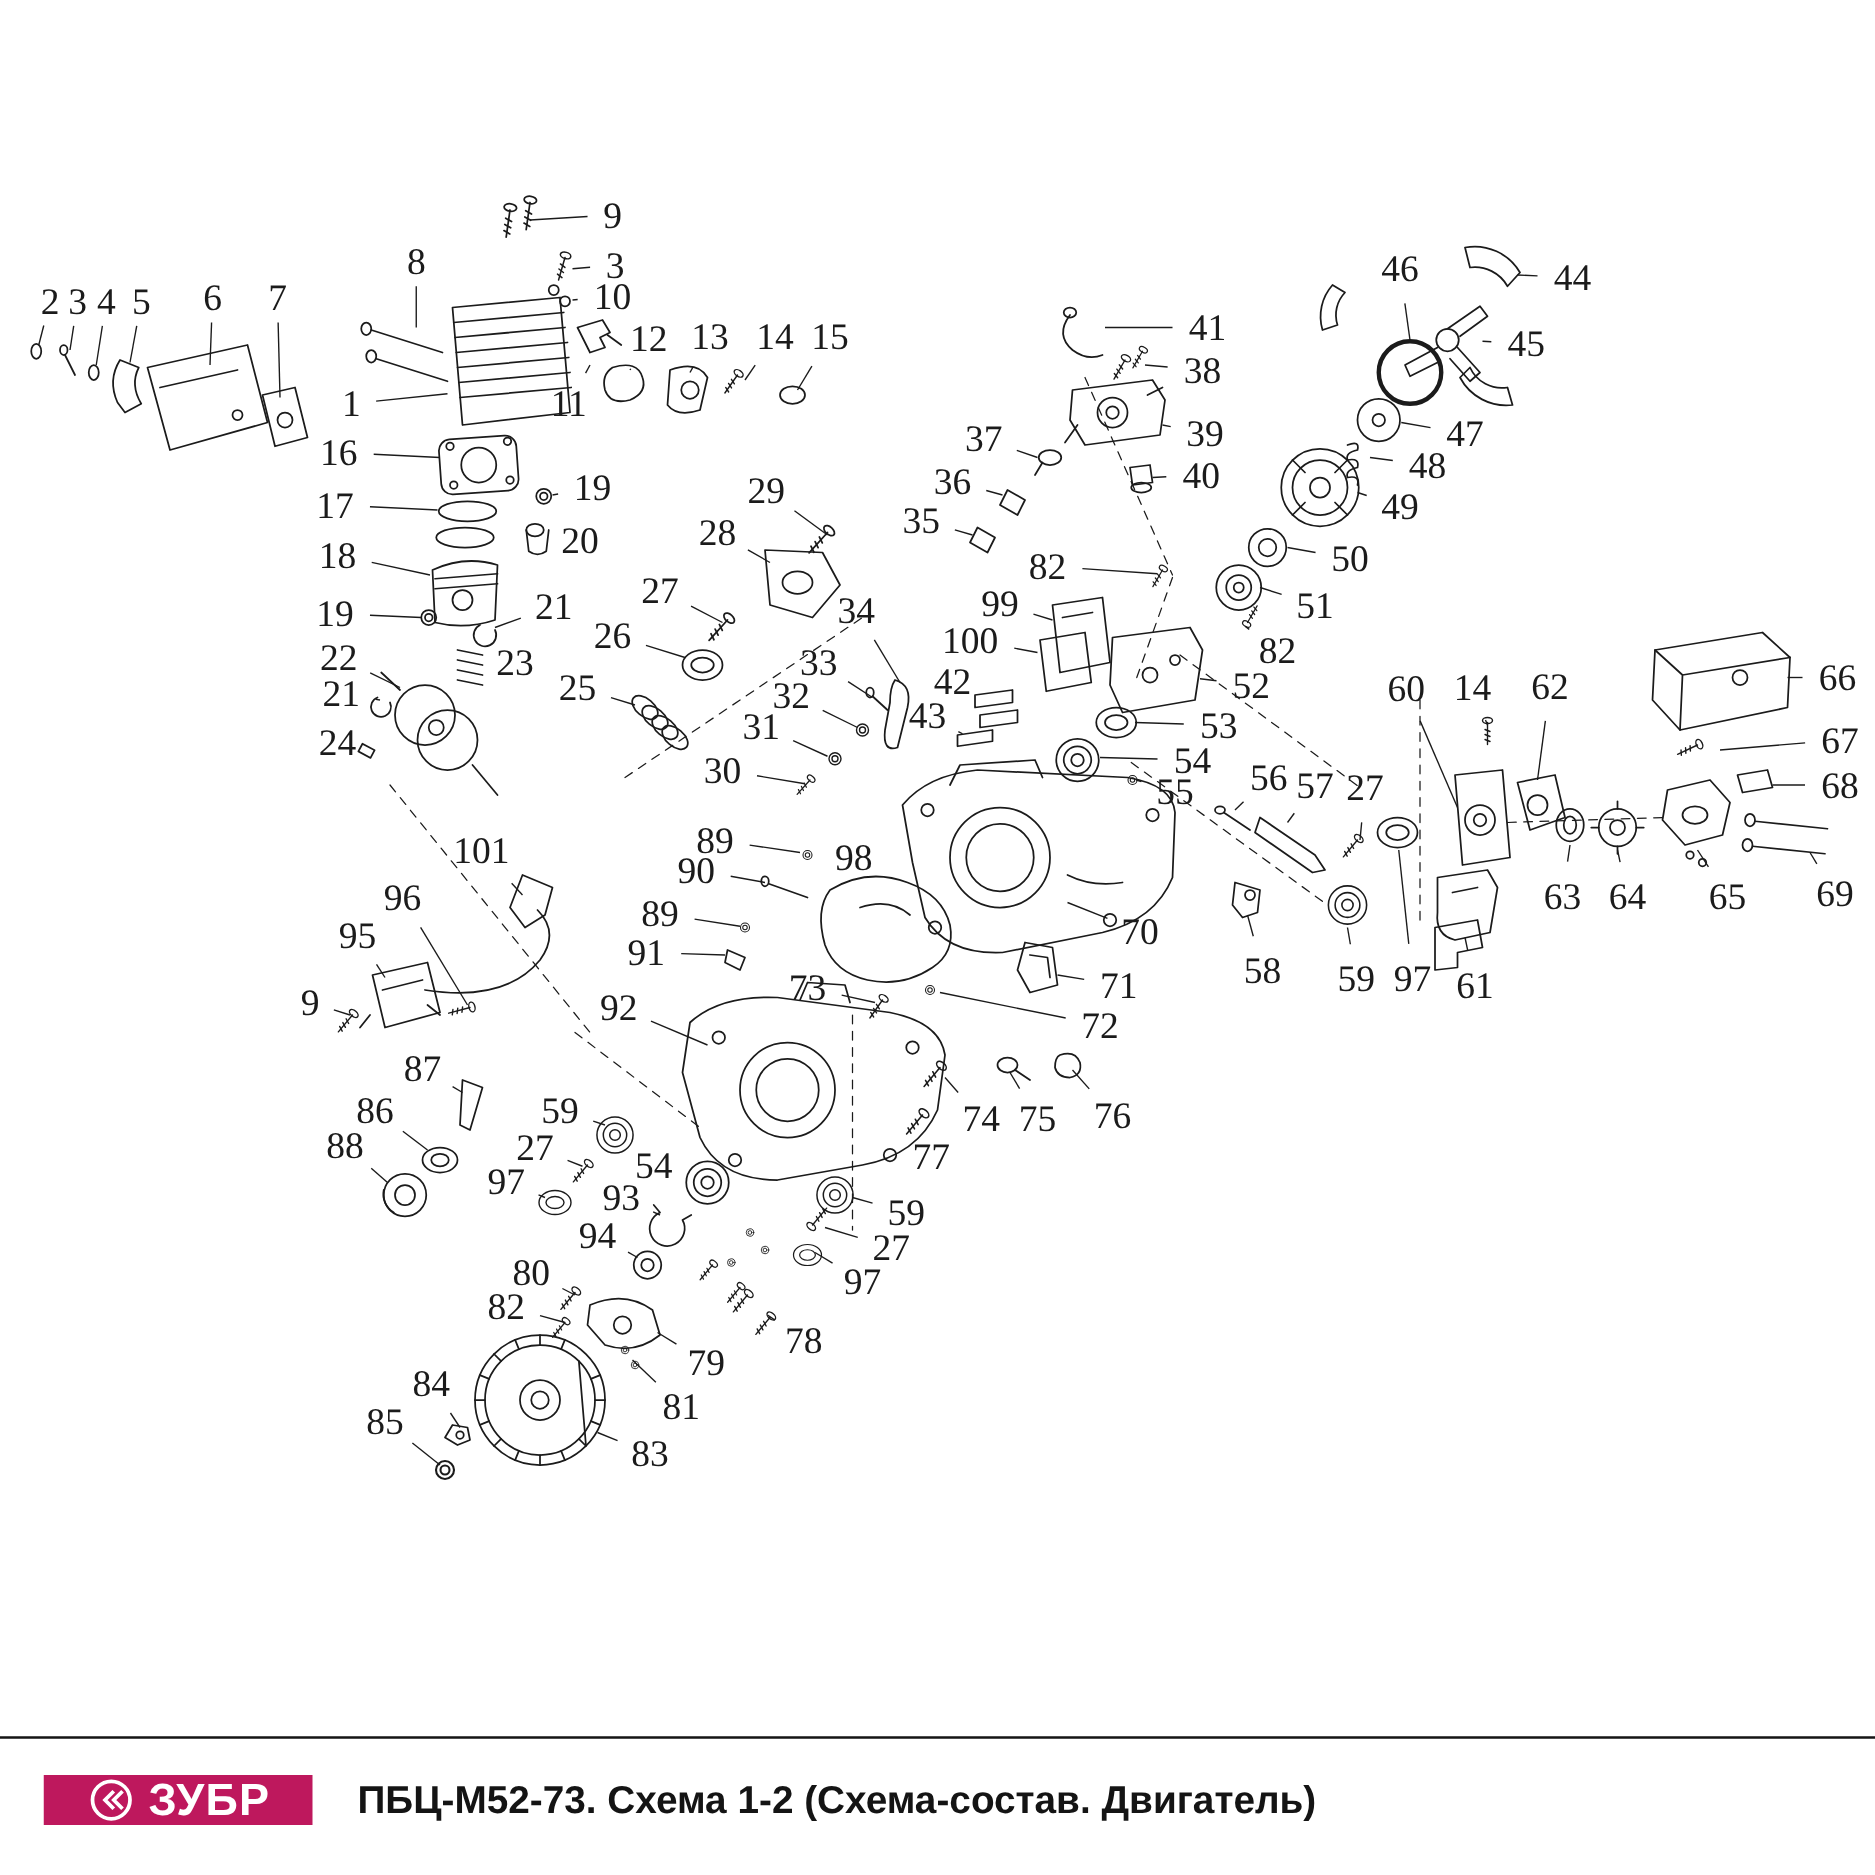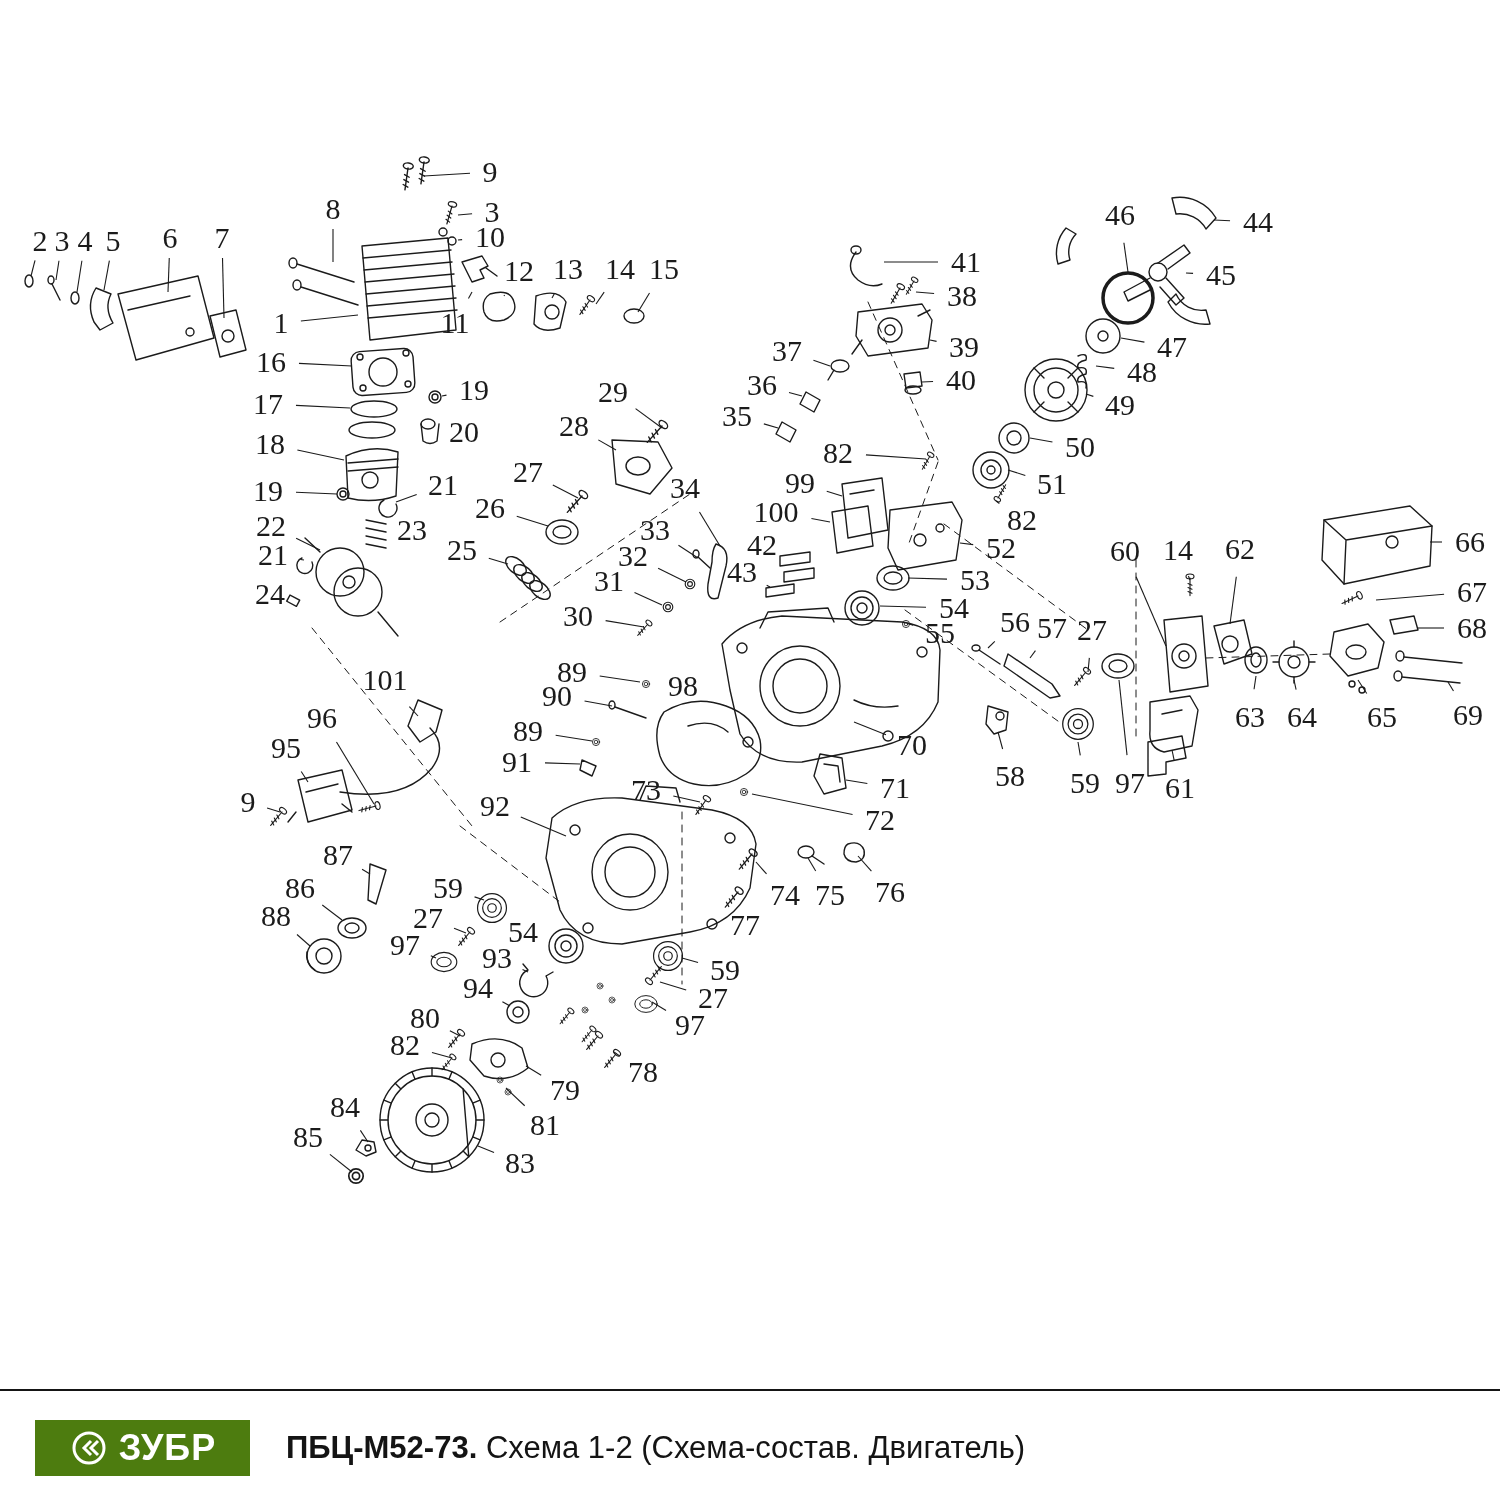--- a/index.html
+++ b/index.html
@@ -3,27 +3,27 @@
 <meta charset="utf-8">
 <style>
   html,body{margin:0;padding:0;background:#fff;}
   .page{position:relative;width:1500px;height:1500px;background:#fff;overflow:hidden;
         font-family:"Liberation Sans",sans-serif;}
   #diagram-svg{position:absolute;top:0;left:0;}
   #labels text{font-family:"Liberation Serif",serif;font-size:30px;fill:#1b1b1b;}
   #leaders line{stroke:#1b1b1b;stroke-width:1.1;}
   .rule{position:absolute;top:1389px;left:0;width:1500px;height:0;border-top:2px solid #151515;}
   .footer{position:absolute;top:1420px;left:35px;display:flex;align-items:center;}
-  .logo{width:215px;height:56px;background:#4d7c0f;display:flex;align-items:center;
+  .logo{width:215px;height:40px;background:#be185d;display:flex;align-items:center;
         justify-content:center;gap:10px;}
   .logo-text{color:#fff;font-weight:bold;font-size:36px;letter-spacing:1px;
              font-family:"Liberation Sans",sans-serif;}
   .title{margin-left:36px;font-size:31px;color:#141414;white-space:nowrap;}
   .model{font-weight:700;}
-  .subtitle{font-weight:400;}
+  .subtitle{font-weight:700;}
 </style>
 </head>
 <body>
 
 <div class="page">
 
   <svg id="diagram-svg" width="1500" height="1388" viewBox="0 0 1500 1388">
     <defs>
       <g id="screw">
         <ellipse cx="0" cy="-2" rx="5" ry="3"></ellipse>

